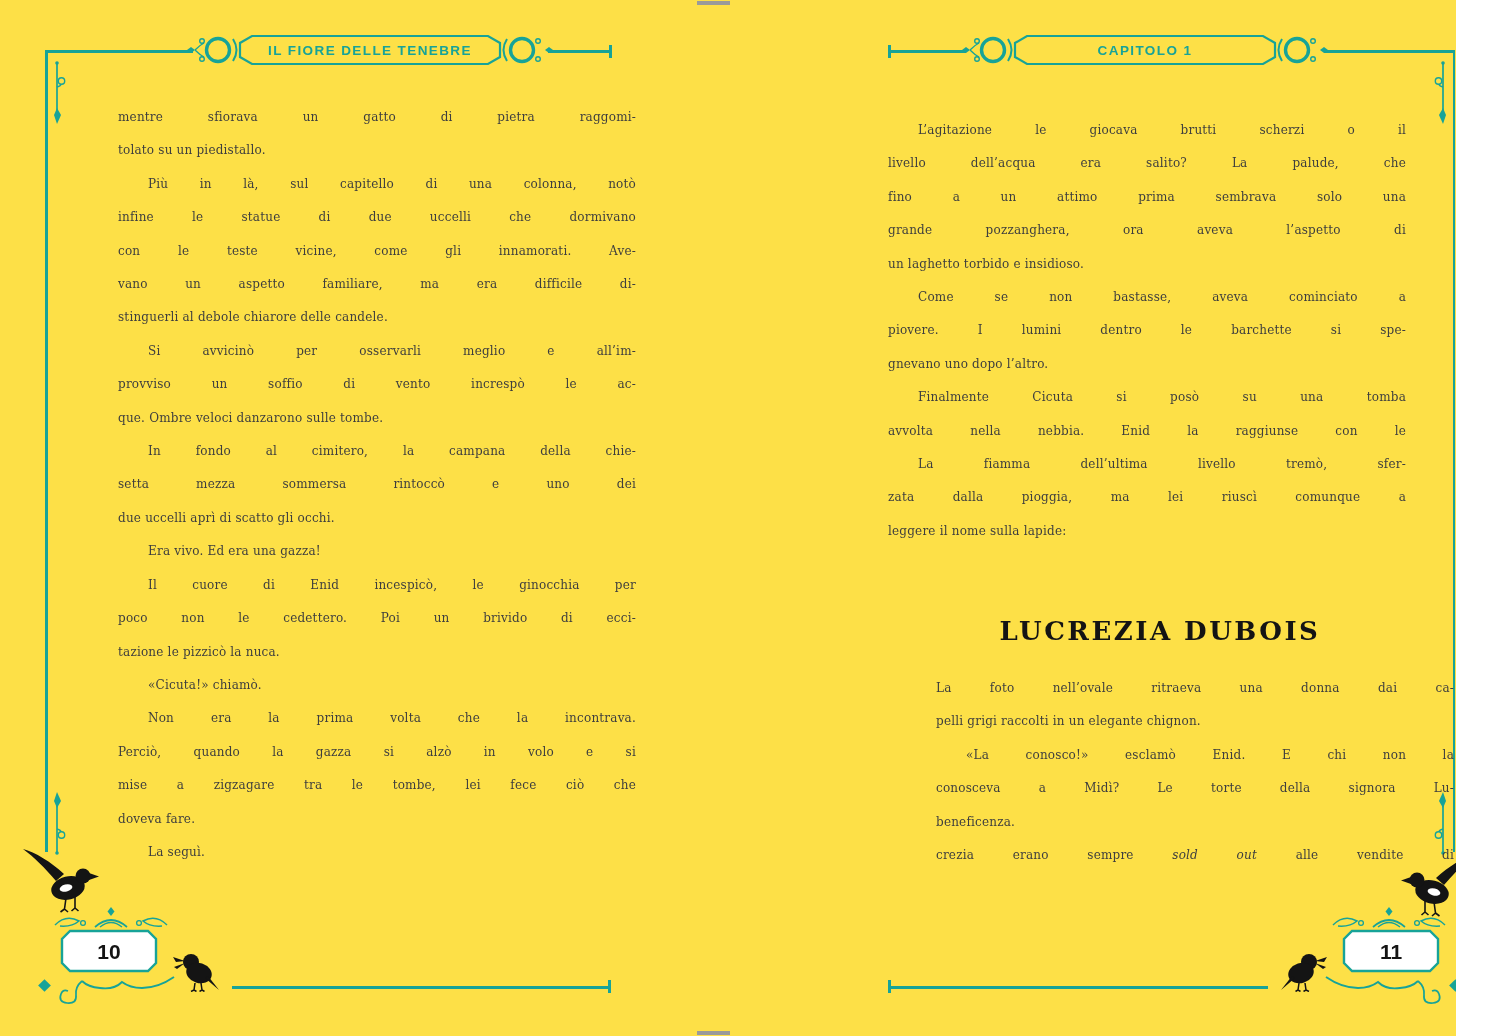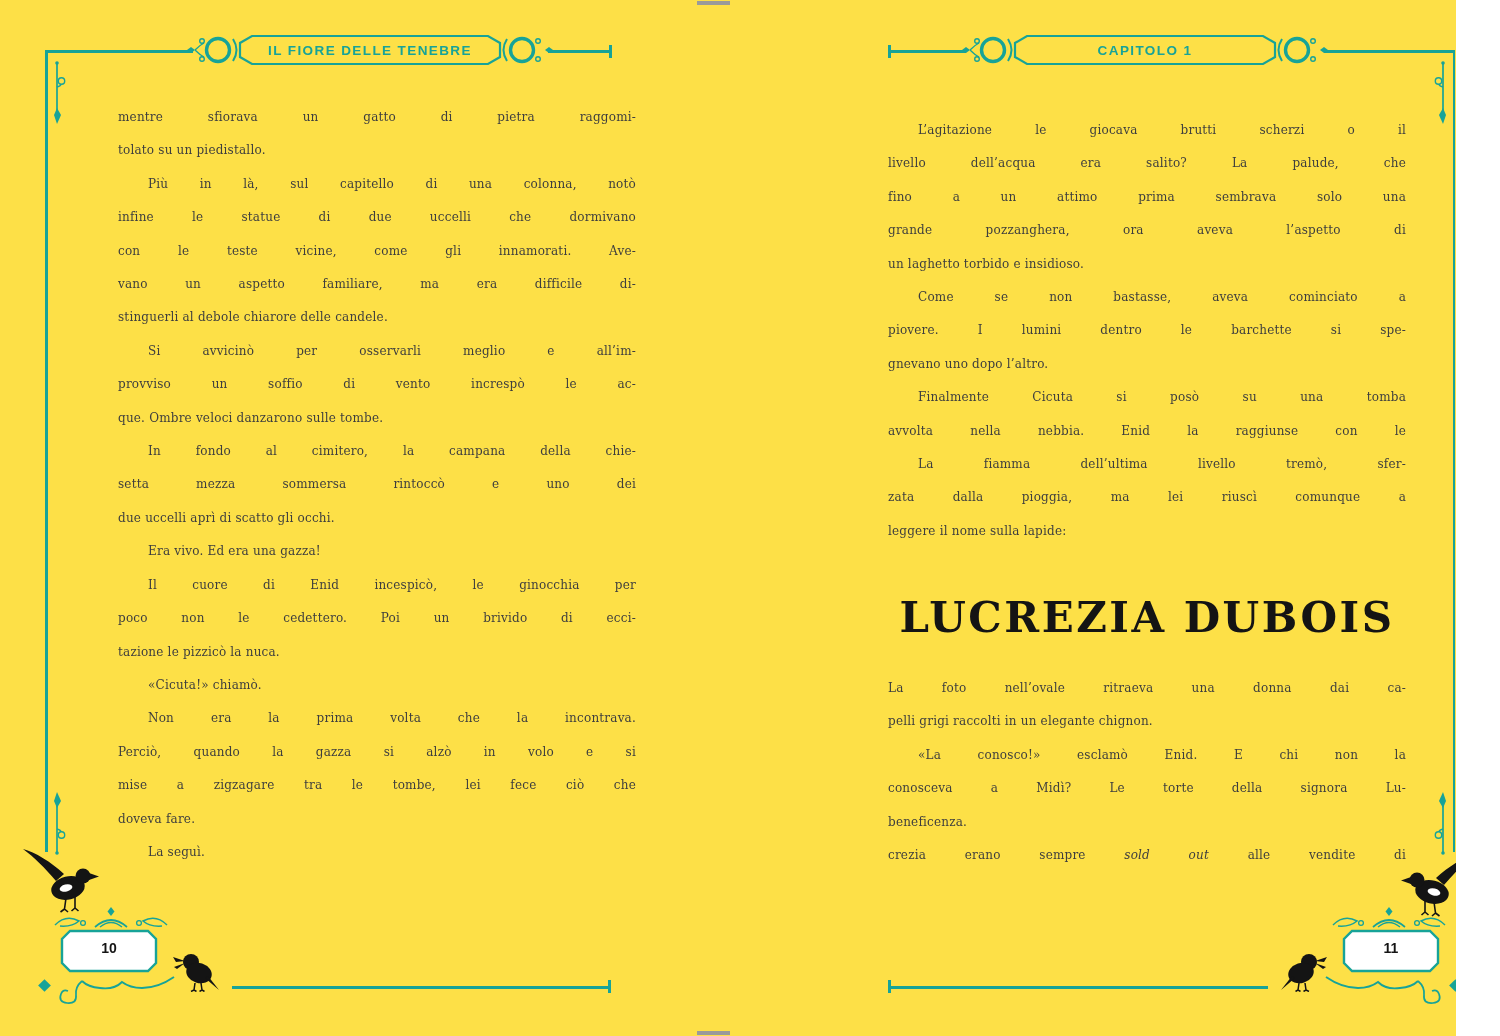--- a/index.html
+++ b/index.html
@@ -18,26 +18,26 @@
   
   .page-text{position:absolute;width:518px;color:#3e3e3e;font-size:12px;line-height:33.4px;
              letter-spacing:0.2px;}
   .line{text-align:left;}
   .line.just{text-align:justify;text-align-last:justify;}
   .line.ind{padding-left:30px;}
   .line em{font-style:italic;}
 
   
   .grave-heading{position:absolute;width:518px;text-align:center;color:#141414;
-                 font-family:"DejaVu Serif", serif;font-weight:700;font-size:42px;
-                 letter-spacing:2.5px;line-height:52px;margin:0;}
+                 font-family:"DejaVu Serif", serif;font-weight:700;font-size:26px;
+                 letter-spacing:2.5px;line-height:52px;margin:13px;}
 
   
   .pagenum{position:absolute;width:98px;text-align:center;color:#141414;
-           font-family:"Liberation Sans", sans-serif;font-weight:700;font-size:14px;}
+           font-family:"Liberation Sans", sans-serif;font-weight:700;font-size:21px;}
 
   svg{display:block;}
   .teal-stroke{stroke:#17a398;fill:none;}
 </style>
 </head>
 <body>
 
 <div id="spread">
 
   <div class="spine-mark" style="left:697px;top:1px;"></div>
@@ -207,21 +207,21 @@
         <div class="line">gnevano uno dopo l’altro.</div>
         <div class="line just ind">Finalmente Cicuta si posò su una tomba</div>
         <div class="line just">avvolta nella nebbia. Enid la raggiunse con le</div>
         <div class="line just ind">La fiamma dell’ultima livello tremò, sfer-</div>
         <div class="line just">zata dalla pioggia, ma lei riuscì comunque a</div>
         <div class="line">leggere il nome sulla lapide:</div>
       </div>
 
     <div class="grave-heading" style="left:888px;top:592px;">LUCREZIA DUBOIS</div>
 
-    <div class="page-text" style="left:888px;top:672px;">
+    <div class="page-text" style="left:936px;top:672px;">
         <div class="line just">La foto nell’ovale ritraeva una donna dai ca-</div>
         <div class="line">pelli grigi raccolti in un elegante chignon.</div>
         <div class="line just ind">«La conosco!» esclamò Enid. E chi non la</div>
         <div class="line just">conosceva a Midì? Le torte della signora Lu-</div>
         <div class="line">beneficenza.</div>
         <div class="line just">crezia erano sempre <em>sold out</em> alle vendite di</div>
       </div>
 
     <svg class="abs" style="left:1400px;top:850px;transform:scaleX(-1);" width="80" height="68" viewBox="0 0 80 68">
       <path d="M3,3 C14,11 25,22 36,35 L44,28 C31,16 15,6 3,3 Z" fill="#141414"></path>

